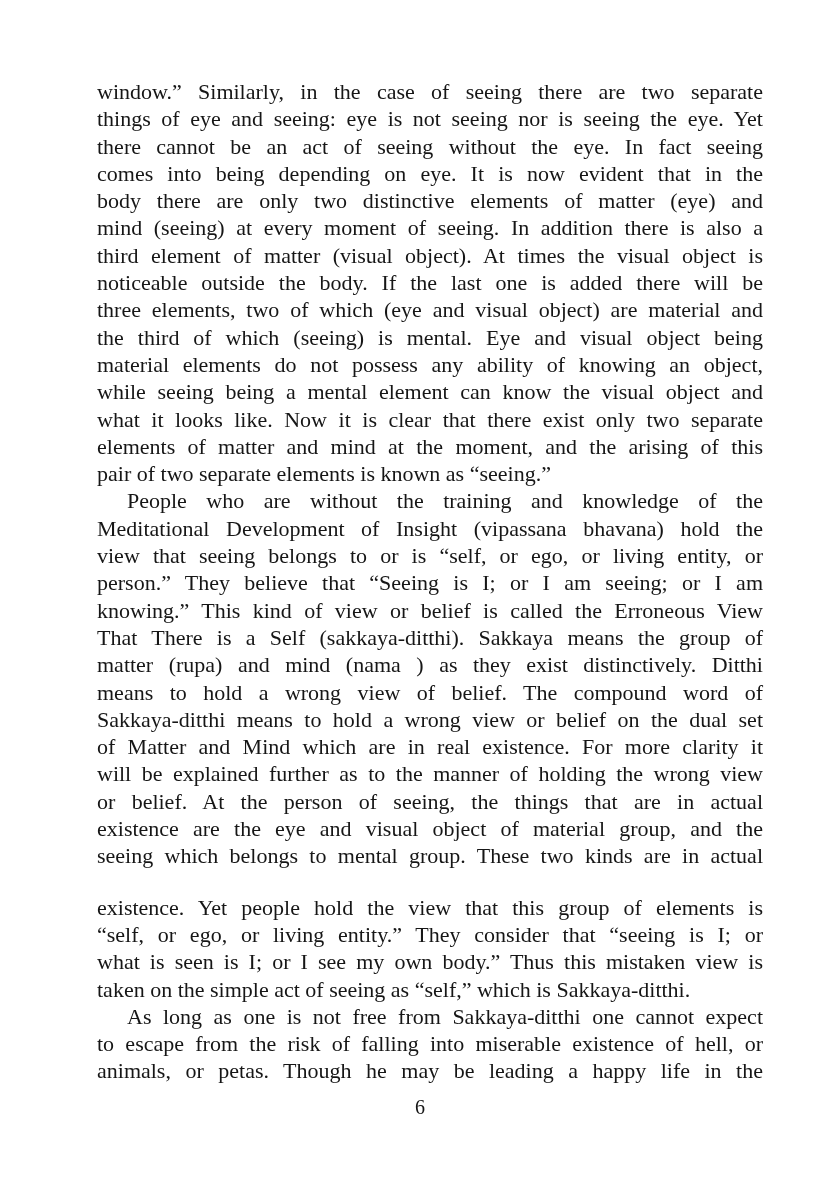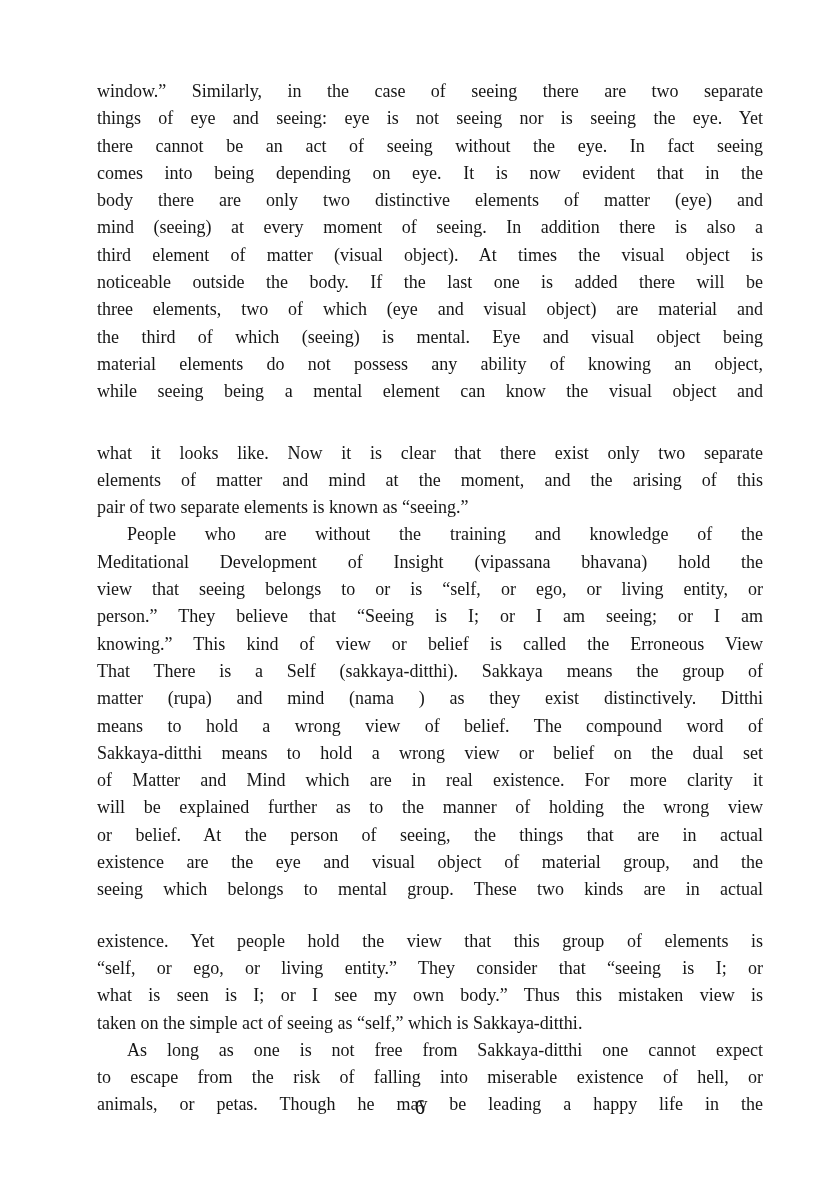--- a/index.html
+++ b/index.html
@@ -1,17 +1,17 @@
 <!DOCTYPE html>
 <html><head>
 <meta charset="utf-8">
 <style>
   html, body { margin:0; padding:0; background:#ffffff; }
   body { width:840px; height:1191px; position:relative; overflow:hidden; }
-  .page { position:absolute; left:97px; top:78px; width:666px; font-family:"Liberation Serif", serif; font-size:18px; color:#161616; }
+  .page { position:absolute; left:97px; top:78px; width:666px; font-family:"Liberation Serif", serif; font-size:22px; color:#161616; }
   .line { height:27.3px; line-height:27.3px; white-space:nowrap; text-align:justify; text-align-last:justify; display:block; }
   .line.last { text-align-last:left; }
   .line.indent { padding-left:30px; }
   b { font-weight:normal; }
   .pageno { position:absolute; left:0; width:840px; top:1096px; text-align:center; font-family:"Liberation Serif", serif; font-size:20px; color:#161616; }
 </style>
 </head>
 <body>
 
 <div class="page" id="page-body">
@@ -21,21 +21,21 @@
       <span class="line" style="white-space: nowrap;"><span>there cannot be an act of seeing without the eye. In fact seeing</span></span>
       <span class="line" style="white-space: nowrap;"><span>comes into being depending on eye. It is now evident that in the</span></span>
       <span class="line" style="white-space: nowrap;"><span>body there are only two distinctive elements of matter (eye) and</span></span>
       <span class="line" style="white-space: nowrap;"><span>mind (seeing) at every moment of seeing. In addition there is also a</span></span>
       <span class="line" style="white-space: nowrap;"><span>third element of matter (visual object). At times the visual object is</span></span>
       <span class="line" style="white-space: nowrap;"><span>noticeable outside the body. If the last one is added there will be</span></span>
       <span class="line" style="white-space: nowrap;"><span>three elements, two of which (eye and visual object) are material and</span></span>
       <span class="line" style="white-space: nowrap;"><span>the third of which (seeing) is mental. Eye and visual object being</span></span>
       <span class="line" style="white-space: nowrap;"><span>material elements do not possess any ability of knowing an object,</span></span>
       <span class="line" style="white-space: nowrap;"><span>while seeing being a mental element can know the visual object and</span></span>
-      <span class="line" style="white-space: nowrap; margin-top: 34px;"><span>what it looks like. Now it is clear that there exist only two separate</span></span>
+      <span class="line" style="white-space: nowrap;"><span>what it looks like. Now it is clear that there exist only two separate</span></span>
       <span class="line" style="white-space: nowrap;"><span>elements of matter and mind at the moment, and the arising of this</span></span>
       <span class="line last"><span>pair of two separate elements is known as “seeing.”</span></span>
     </div>
     <div>
       <span class="line indent" style="white-space: nowrap;"><span>People who are without the training and knowledge of the</span></span>
       <span class="line" style="white-space: nowrap; word-spacing: 0.00223214px;"><span>Meditational Development of Insight (</span><b>vipassana bhavana</b><span>) hold the</span></span>
       <span class="line" style="white-space: nowrap;"><span>view that seeing belongs to or is “self, or ego, or living entity, or</span></span>
       <span class="line" style="white-space: nowrap;"><span>person.” They believe that “Seeing is I; or I am seeing; or I am</span></span>
       <span class="line" style="white-space: nowrap;"><span>knowing.” This kind of view or belief is called the Erroneous View</span></span>
       <span class="line" style="white-space: nowrap; letter-spacing: -0.000240385px;"><span>That There is a Self (</span><b>sakkaya-ditthi</b><span>). </span><b>Sakkaya</b><span> means the group of</span></span>

